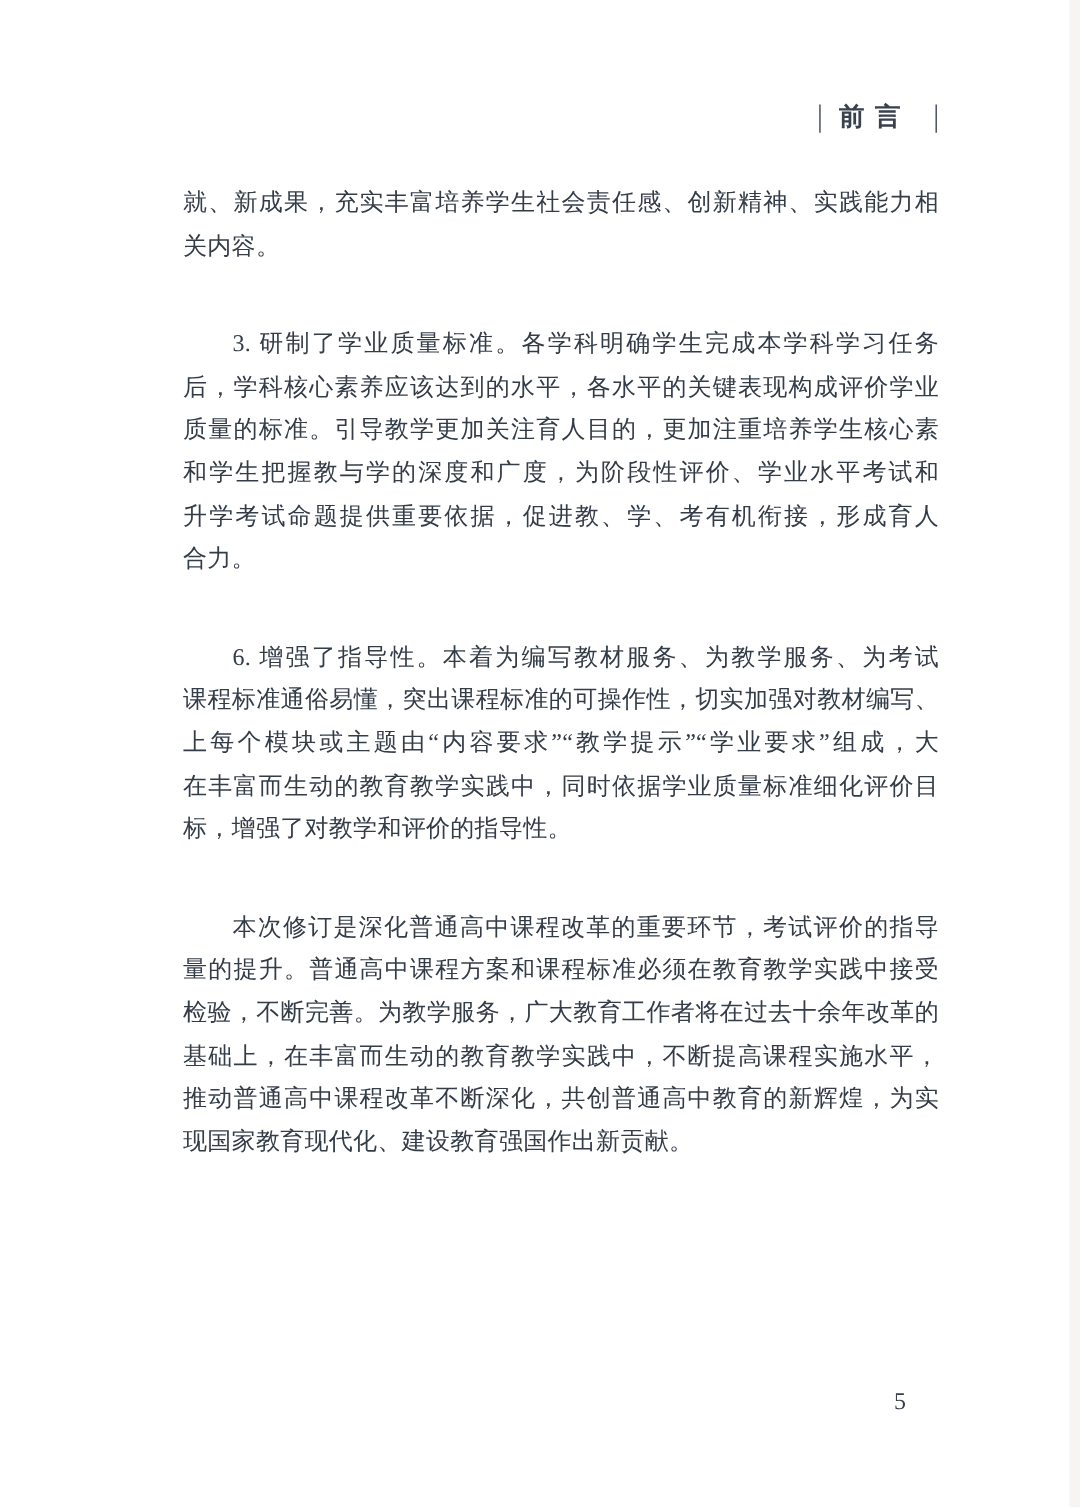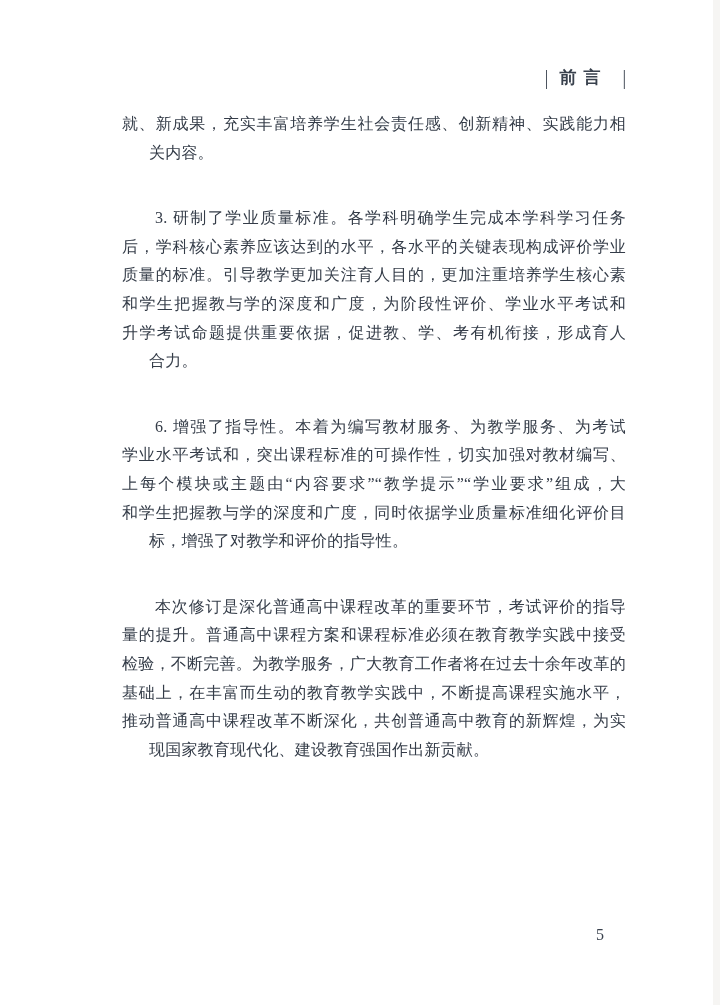--- a/index.html
+++ b/index.html
@@ -42,35 +42,34 @@
     transform: scaleY(1.15);
   }
   .running-header .header-title {
     margin: 0 11px;
     letter-spacing: 7px;
     margin-right: 4px;
     padding-right: 11px;
   }
   .body-text {
     position: absolute;
-    top: 110px;
+    top: 122px;
     left: 122px;
     width: 504px;
     font-size: 16px;
     line-height: 28.6px;
     letter-spacing: 0.2px;
   }
   .line {
     white-space: nowrap;
     text-align: justify;
     text-align-last: justify;
   }
   .line.para-end {
     text-align-last: left;
-    margin-left: 27px;
   }
   .line.indent {
     padding-left: 33px;
     margin-top: 37px;
   }
   .page-number {
     position: absolute;
     top: 926px;
     left: 570px;
     width: 60px;
@@ -95,23 +94,23 @@
   <div class="body-text">
       <div class="line">就、新成果，充实丰富培养学生社会责任感、创新精神、实践能力相</div>
       <div class="line para-end">关内容。</div>
       <div class="line indent">3. 研制了学业质量标准。各学科明确学生完成本学科学习任务</div>
       <div class="line">后，学科核心素养应该达到的水平，各水平的关键表现构成评价学业</div>
       <div class="line">质量的标准。引导教学更加关注育人目的，更加注重培养学生核心素</div>
       <div class="line">和学生把握教与学的深度和广度，为阶段性评价、学业水平考试和</div>
       <div class="line">升学考试命题提供重要依据，促进教、学、考有机衔接，形成育人</div>
       <div class="line para-end">合力。</div>
       <div class="line indent">6. 增强了指导性。本着为编写教材服务、为教学服务、为考试</div>
-      <div class="line">学业水平考试和，突出课程标准的可操作性，切实加强对教材编写、</div>
+      <div class="line">课程标准通俗易懂，突出课程标准的可操作性，切实加强对教材编写、</div>
       <div class="line">上每个模块或主题由“内容要求”“教学提示”“学业要求”组成，大</div>
-      <div class="line">和学生把握教与学的深度和广度，同时依据学业质量标准细化评价目</div>
+      <div class="line">在丰富而生动的教育教学实践中，同时依据学业质量标准细化评价目</div>
       <div class="line para-end">标，增强了对教学和评价的指导性。</div>
       <div class="line indent">本次修订是深化普通高中课程改革的重要环节，考试评价的指导</div>
       <div class="line">量的提升。普通高中课程方案和课程标准必须在教育教学实践中接受</div>
       <div class="line">检验，不断完善。为教学服务，广大教育工作者将在过去十余年改革的</div>
       <div class="line">基础上，在丰富而生动的教育教学实践中，不断提高课程实施水平，</div>
       <div class="line">推动普通高中课程改革不断深化，共创普通高中教育的新辉煌，为实</div>
       <div class="line para-end">现国家教育现代化、建设教育强国作出新贡献。</div>
     </div>
 
   <div class="page-number">5</div>

